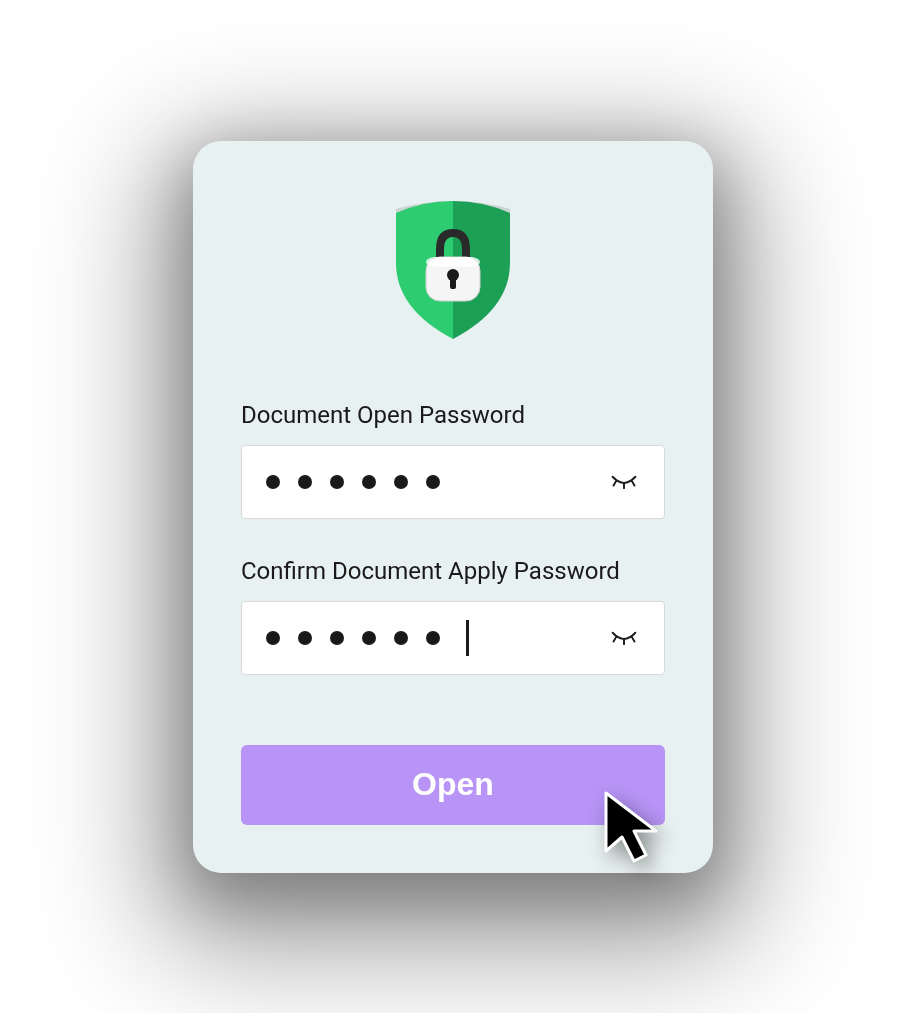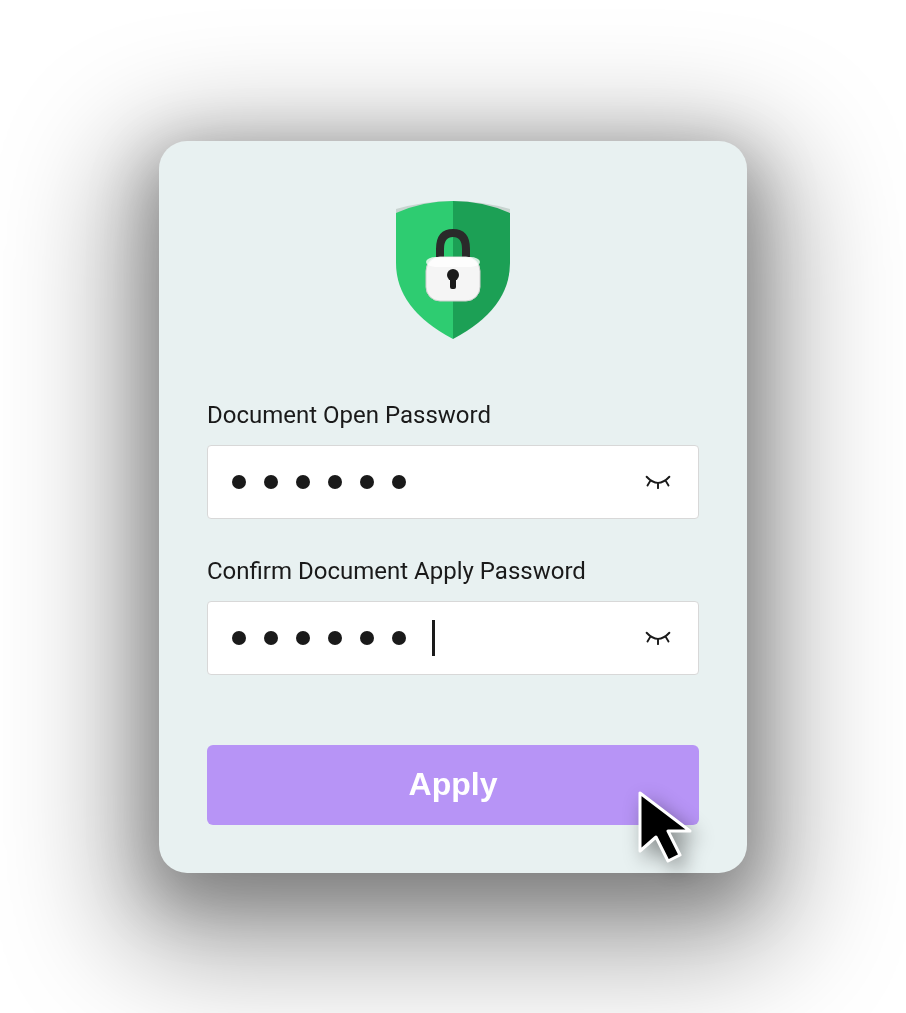--- a/index.html
+++ b/index.html
@@ -13,21 +13,21 @@
       height: 1013px;
       background: #ffffff;
       font-family: -apple-system, BlinkMacSystemFont, "Segoe UI", Roboto, "Helvetica Neue", Arial, sans-serif;
       display: flex;
       align-items: center;
       justify-content: center;
       position: relative;
     }
     
     .dialog {
-      width: 588px;
+      width: 520px;
       background: #e8f1f1;
       border-radius: 28px;
       padding: 50px 48px 48px 48px;
       box-shadow: 0 40px 120px 40px rgba(0,0,0,0.35), 0 20px 60px 10px rgba(0,0,0,0.25);
       position: relative;
     }
     
     .shield-container {
       display: flex;
       justify-content: center;
@@ -182,21 +182,21 @@
           <path d="M 3 4 Q 16 18 29 4" stroke="#1a1a1a" stroke-width="2.2" fill="none" stroke-linecap="round"></path>
           <line x1="7" y1="9" x2="4" y2="14" stroke="#1a1a1a" stroke-width="2.2" stroke-linecap="round"></line>
           <line x1="16" y1="11" x2="16" y2="17" stroke="#1a1a1a" stroke-width="2.2" stroke-linecap="round"></line>
           <line x1="25" y1="9" x2="28" y2="14" stroke="#1a1a1a" stroke-width="2.2" stroke-linecap="round"></line>
         </svg>
       </div>
     </div>
   </div>
   
   <button class="apply-button">
-    <span>Apply</span>
+    <span>Open</span>
     <div class="cursor-arrow">
       <svg viewBox="0 0 70 78" width="70" height="78">
         <path d="M 6 4 L 6 62 L 22 48 L 34 72 L 46 66 L 34 42 L 56 42 Z" fill="#000000" stroke="#ffffff" stroke-width="3" stroke-linejoin="round"></path>
       </svg>
     </div>
   </button>
   
 </div>
 
 </body></html>

